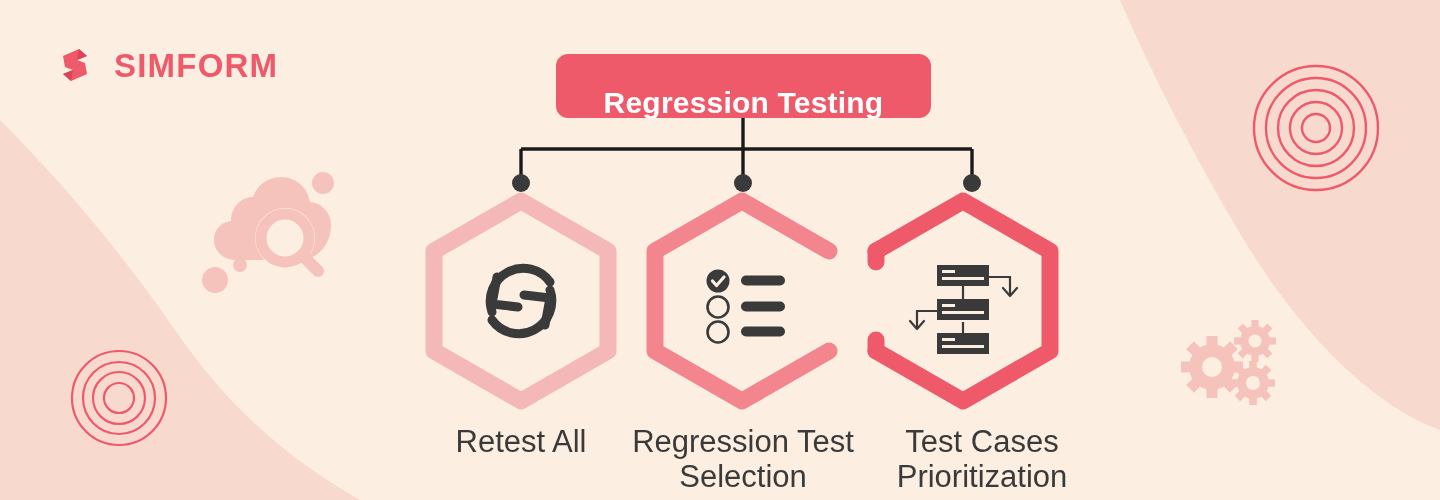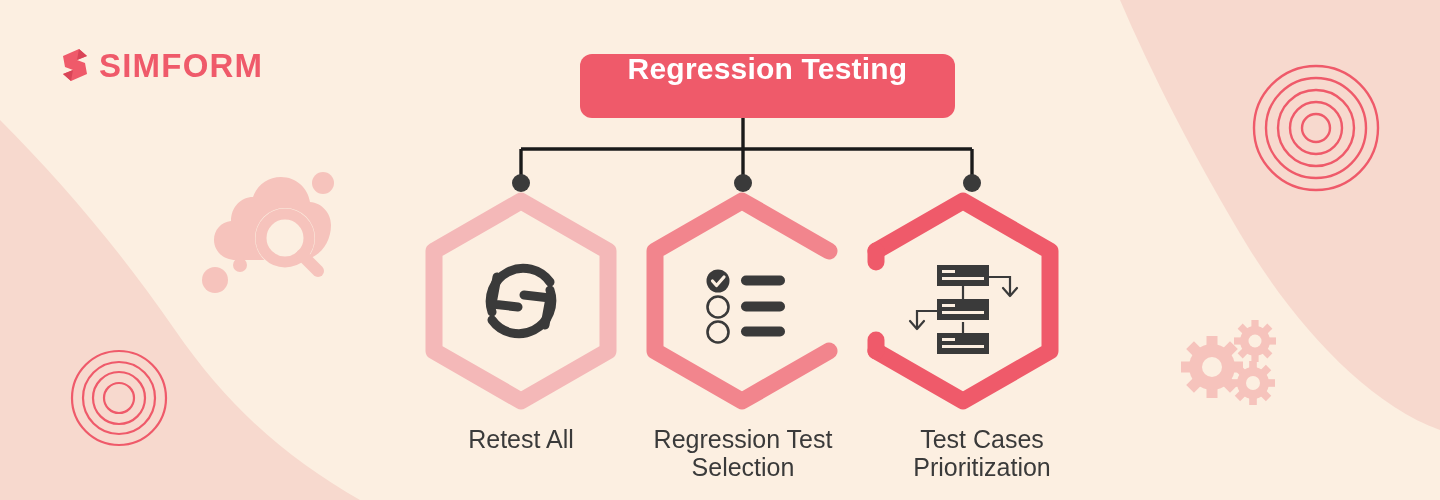--- a/index.html
+++ b/index.html
@@ -30,58 +30,58 @@
   #bg-decor { z-index: 1; }
   #diagram  { z-index: 2; }
   #overlay  { z-index: 3; }
 
   .logo-wrap {
     position: absolute;
     left: 55px;
     top: 45px;
     display: flex;
     align-items: center;
-    gap: 4px;
+    gap: 19px;
   }
   .logo-text {
     font-family: "Liberation Sans", sans-serif;
     font-size: 33px;
     font-weight: bold;
     letter-spacing: 1.2px;
     color: #EF5A6A;
     line-height: 1;
   }
 
   .banner {
     position: absolute;
-    left: 580px;
+    left: 556px;
     top: 54px;
     width: 375px;
     height: 64px;
     background: #EF5A6A;
     border-radius: 12px;
     display: flex;
-    align-items: flex-start;
+    align-items: flex-end;
     justify-content: center;
   }
   .banner-label {
     color: #FFFFFF;
     font-family: "Liberation Sans", sans-serif;
     font-size: 30px;
     font-weight: bold;
     letter-spacing: 0.2px;
     line-height: 1;
   }
 
   .caption {
     position: absolute;
     text-align: center;
     color: #3A3A3A;
     font-family: "Liberation Sans", sans-serif;
-    font-size: 25px;
+    font-size: 31px;
     line-height: 1.12;
     white-space: pre-line;
   }
   #caption-0 { left: 401px; top: 425px; width: 240px; }
   #caption-1 { left: 623px; top: 425px; width: 240px; }
   #caption-2 { left: 862px; top: 425px; width: 240px; }
 </style>
 </head>
 <body>
 

